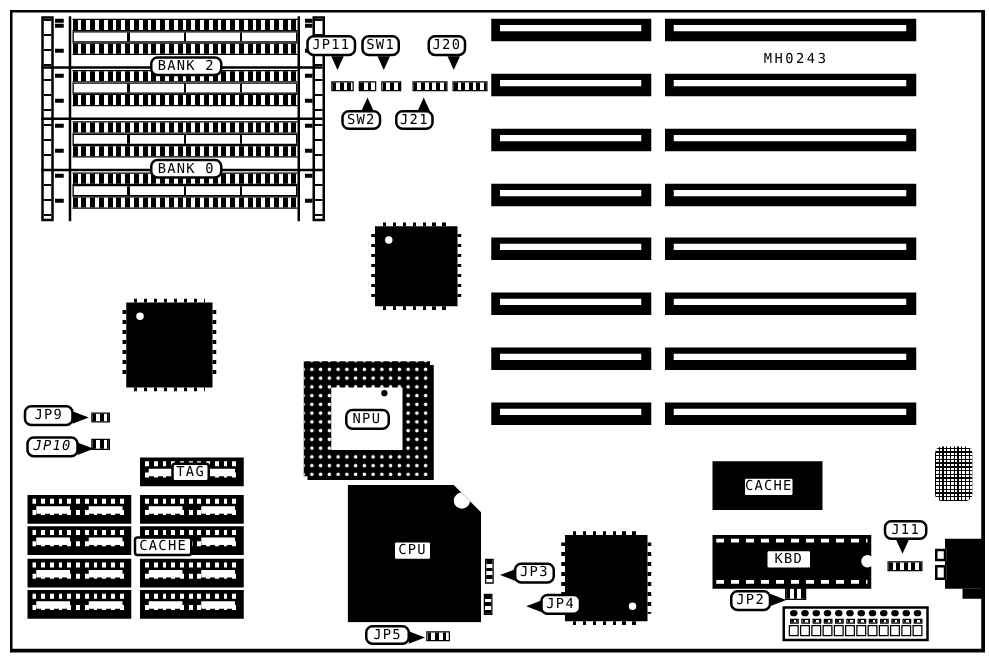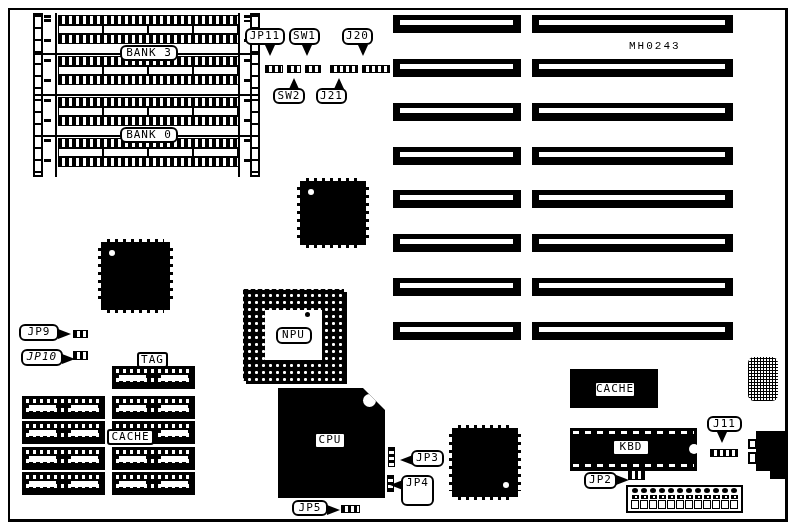--- a/index.html
+++ b/index.html
@@ -117,21 +117,21 @@
         <div class="simm-teeth" style="top: 138px;"></div>
         <div class="simm-body" style="top: 148px;"></div>
         <div class="simm-teeth" style="top: 157px;"></div>
       </div>
     <div class="latch" style="left:238px;top:13px;height:164px;transform:scaleX(-1);"></div>
     <div class="rail" style="left:250px;top:13px;height:164px;"></div>
     <div class="bankline" style="top:53px;"></div>
     <div class="bankline" style="top:94px;"></div>
     <div class="bankline" style="top:135px;"></div>
     <div class="callout" style="left:120px;top:45px;width:58px;height:16px;">
-      <span>BANK 3</span>
+      <span>BANK 2</span>
     </div>
     <div class="callout" style="left:120px;top:127px;width:58px;height:16px;">
       <span>BANK 0</span>
     </div>
   </div>
 
   <div class="jumper-h" style="left:265px;top:65px;width:18px;height:8px;"></div>
   <div class="jumper-h" style="left:287px;top:65px;width:14px;height:8px;"></div>
   <div class="jumper-h" style="left:305px;top:65px;width:16px;height:8px;"></div>
   <div class="jumper-h" style="left:330px;top:65px;width:28px;height:8px;"></div>
@@ -201,21 +201,21 @@
       <div class="slot" style="left: 532px; top: 278px; width: 201px; height: 18px;">
         <i class="stripe"></i>
       </div>
       <div class="slot" style="left: 393px; top: 322px; width: 128px; height: 18px;">
         <i class="stripe"></i>
       </div>
       <div class="slot" style="left: 532px; top: 322px; width: 201px; height: 18px;">
         <i class="stripe"></i>
       </div>
     </div>
-  <div class="plainlabel" style="left:629px;top:40px;letter-spacing:2px;font-family:Liberation Mono, monospace;">
+  <div class="plainlabel" style="left:611px;top:40px;letter-spacing:2px;">
     <span>MH0243</span>
   </div>
 
   <div class="qfp" style="left:300px;top:181px;width:66px;height:64px;">
     <i class="pins-t"></i>
       <i class="pins-b"></i>
     <i class="pins-l"></i>
       <i class="pins-r"></i>
     <i class="dot" style="left:8px;top:8px;"></i>
   </div>
@@ -250,42 +250,42 @@
     <span>CPU</span>
   </div>
 
   <div class="jumper-v" style="left:388px;top:447px;width:7px;height:20px;"></div>
   <div class="jumper-v" style="left:387px;top:475px;width:7px;height:17px;"></div>
   <div class="jumper-h" style="left:341px;top:505px;width:19px;height:8px;"></div>
   <div class="callout" style="left:411px;top:450px;width:33px;height:17px;">
     <span>JP3</span>
     <i class="tail tail-left" style="left:-13px;top:3px;"></i>
   </div>
-  <div class="callout" style="left:401px;top:475px;width:33px;height:31px;">
+  <div class="callout" style="left:432px;top:475px;width:33px;height:17px;">
     <span>JP4</span>
     <i class="tail tail-left" style="left:-13px;top:3px;"></i>
   </div>
   <div class="callout" style="left:292px;top:500px;width:36px;height:16px;">
     <span>JP5</span>
     <i class="tail tail-right" style="left:33px;top:3px;"></i>
   </div>
 
   <div class="jumper-h" style="left:73px;top:330px;width:15px;height:8px;"></div>
   <div class="jumper-h" style="left:73px;top:351px;width:15px;height:9px;"></div>
   <div class="callout" style="left:19px;top:324px;width:40px;height:17px;">
     <span>JP9</span>
     <i class="tail tail-right" style="left:37px;top:3px;"></i>
   </div>
   <div class="callout" style="left:21px;top:349px;width:42px;height:17px;font-style:italic;">
     <span>JP10</span>
     <i class="tail tail-right" style="left:39px;top:3px;"></i>
   </div>
 
   <div class="dip" style="left:112px;top:366px;width:83px;height:23px;"></div>
-  <div class="callout" style="left:137px;top:352px;width:31px;height:16px;border-radius:3px;">
+  <div class="callout" style="left:137px;top:370px;width:31px;height:16px;border-radius:3px;">
     <span>TAG</span>
   </div>
   <div id="cache-chips">
       <div class="dip" style="left: 22px; top: 396px; width: 83px; height: 23px;"></div>
       <div class="dip" style="left: 112px; top: 396px; width: 83px; height: 23px;"></div>
       <div class="dip" style="left: 22px; top: 421px; width: 83px; height: 23px;"></div>
       <div class="dip" style="left: 112px; top: 421px; width: 83px; height: 23px;"></div>
       <div class="dip" style="left: 22px; top: 447px; width: 83px; height: 23px;"></div>
       <div class="dip" style="left: 112px; top: 447px; width: 83px; height: 23px;"></div>
       <div class="dip" style="left: 22px; top: 472px; width: 83px; height: 23px;"></div>

